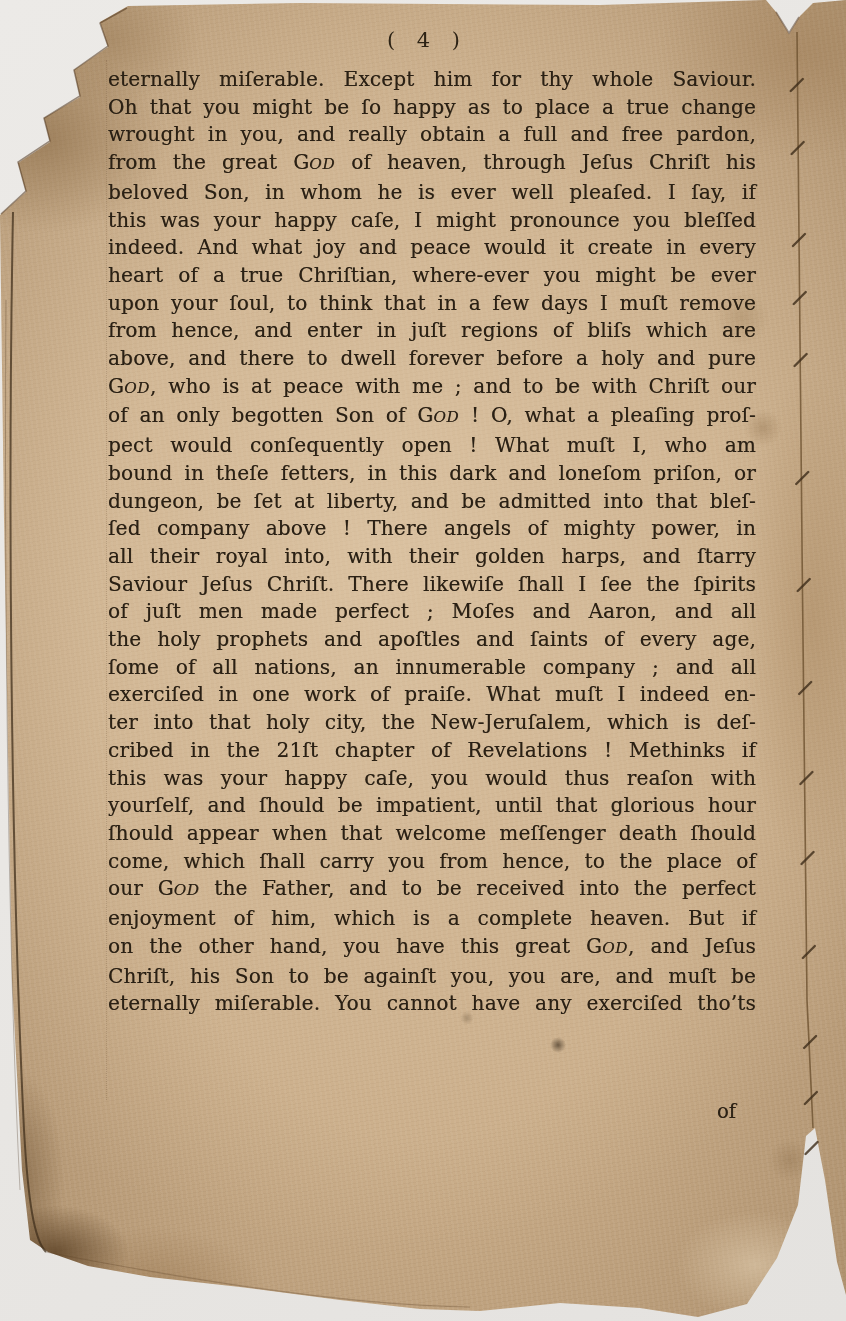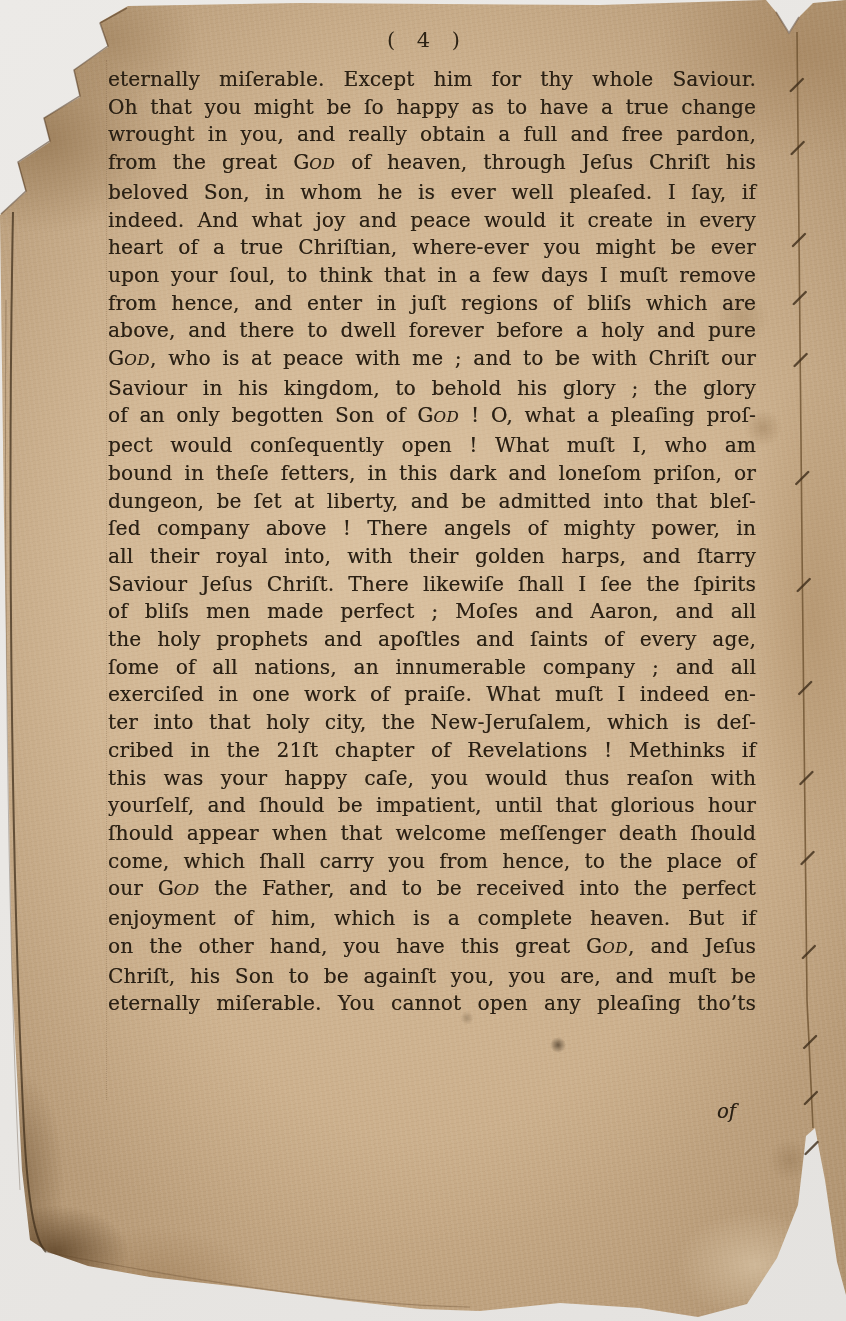--- a/index.html
+++ b/index.html
@@ -73,21 +73,20 @@
     text-align:justify;
     text-align-last:justify;
     white-space:normal;
   }
   .sc{font-size:.76em;letter-spacing:.04em;font-style:italic;}
   .catchword{
     position:absolute;left:100px;top:1100px;width:648px;
     text-align:right;padding-right:12px;box-sizing:border-box;
     font-size:19.5px;color:#2a2014;
     text-shadow:.3px .3px .6px rgba(42,32,20,.55);
-    font-style:italic;
   }
 </style>
 </head>
 <body>
 
 <div class="scan">
 
   <div class="paper"></div>
 
   <svg class="edges" width="846" height="1321" viewBox="0 0 846 1321">
@@ -119,50 +118,50 @@
         <line x1="805.56256" y1="1154" x2="817.56256" y2="1142" stroke="#3e2d1a" stroke-width="2.4" opacity=".8" stroke-linecap="round"></line>
       </g>
   </svg>
 
   <div class="chain-line"></div>
 
   <div class="page-number">( 4 )</div>
 
   <div class="text-block">
       <div class="line">eternally miſerable.  Except him for thy whole Saviour.</div>
-      <div class="line">Oh that you might be ſo happy as to have a true change</div>
+      <div class="line">Oh that you might be ſo happy as to place a true change</div>
       <div class="line">wrought in you, and really obtain a full and free pardon,</div>
       <div class="line">from the great G<span class="sc">OD</span> of heaven, through Jeſus Chriſt his</div>
       <div class="line">beloved Son, in whom he is ever well pleaſed.  I ſay, if</div>
+      <div class="line">this was your happy caſe, I might pronounce you bleſſed</div>
       <div class="line">indeed.  And what joy and peace would it create in every</div>
       <div class="line">heart of a true Chriſtian, where-ever you might be ever</div>
       <div class="line">upon your ſoul, to think that in a few days I muſt remove</div>
       <div class="line">from hence, and enter in juſt regions of bliſs which are</div>
       <div class="line">above, and there to dwell forever before a holy and pure</div>
       <div class="line">G<span class="sc">OD</span>, who is at peace with me ; and to be with Chriſt our</div>
-      <div class="line">Saviour in his kingdom, to behold his glory ; the glory</div>
       <div class="line">of an only begotten Son of G<span class="sc">OD</span> !  O, what a pleaſing proſ-</div>
       <div class="line">pect would conſequently open !  What muſt I, who am</div>
       <div class="line">bound in theſe fetters, in this dark and loneſom priſon, or</div>
       <div class="line">dungeon, be ſet at liberty, and be admitted into that bleſ-</div>
       <div class="line">ſed company above !  There angels of mighty power, in</div>
       <div class="line">all their royal into, with their golden harps, and ſtarry</div>
       <div class="line">Saviour Jeſus Chriſt.  There likewiſe ſhall I ſee the ſpirits</div>
-      <div class="line">of bliſs men made perfect ;  Moſes and Aaron, and all</div>
+      <div class="line">of juſt men made perfect ;  Moſes and Aaron, and all</div>
       <div class="line">the holy prophets and apoſtles and ſaints of every age,</div>
       <div class="line">ſome of all nations, an innumerable company ; and all</div>
       <div class="line">exerciſed in one work of praiſe.  What muſt I indeed en-</div>
       <div class="line">ter into that holy city, the New-Jeruſalem, which is deſ-</div>
       <div class="line">cribed in the 21ſt chapter of Revelations !  Methinks if</div>
       <div class="line">this was your happy caſe, you would thus reaſon with</div>
       <div class="line">yourſelf, and ſhould be impatient, until that glorious hour</div>
       <div class="line">ſhould appear when that welcome meſſenger death ſhould</div>
       <div class="line">come, which ſhall carry you from hence, to the place of</div>
       <div class="line">our G<span class="sc">OD</span> the Father, and to be received into the perfect</div>
       <div class="line">enjoyment of him, which is a complete heaven.  But if</div>
       <div class="line">on the other hand, you have this great G<span class="sc">OD</span>, and Jeſus</div>
       <div class="line">Chriſt, his Son to be againſt you, you are, and muſt be</div>
-      <div class="line">eternally miſerable.  You cannot open any pleaſing tho’ts</div>
+      <div class="line">eternally miſerable.  You cannot have any exerciſed tho’ts</div>
     </div>
 
   <div class="catchword">of</div>
 
 </div>
 
 </body></html>

